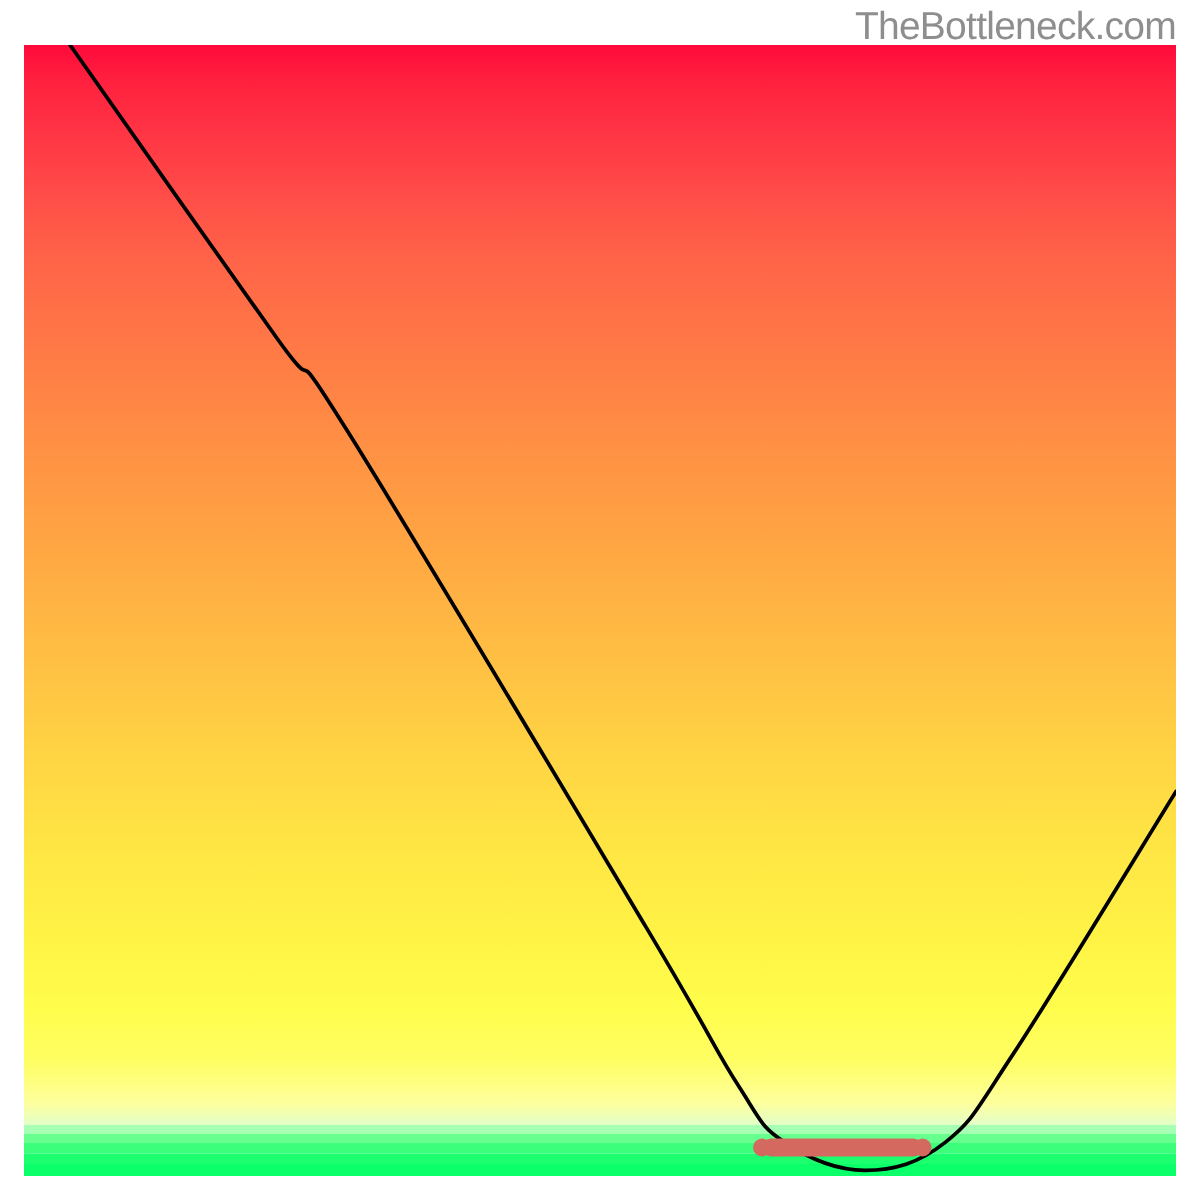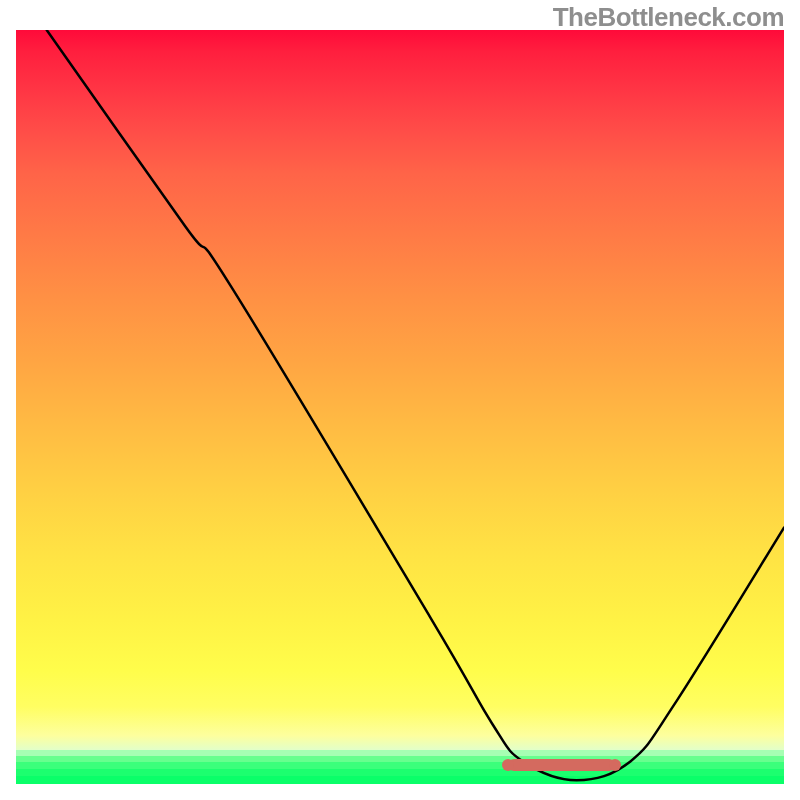--- a/index.html
+++ b/index.html
@@ -92,21 +92,21 @@
     background: #d46a5f;
     border-radius: 6px;
     transform: translate(0, -50%);
   }
 
   .attribution {
     position: absolute;
     top: 2px;
     right: 16px;
     font-size: 26px;
-    font-weight: 700;
+    font-weight: 400;
     color: #8e8e8e;
     font-family: Arial, Helvetica, sans-serif;
     letter-spacing: -0.5px;
   }
 </style>
 </head>
 <body>
 
 <div class="attribution">TheBottleneck.com</div>
 

